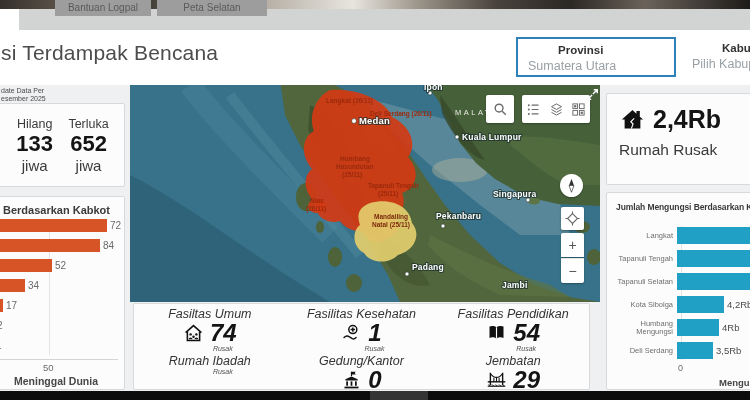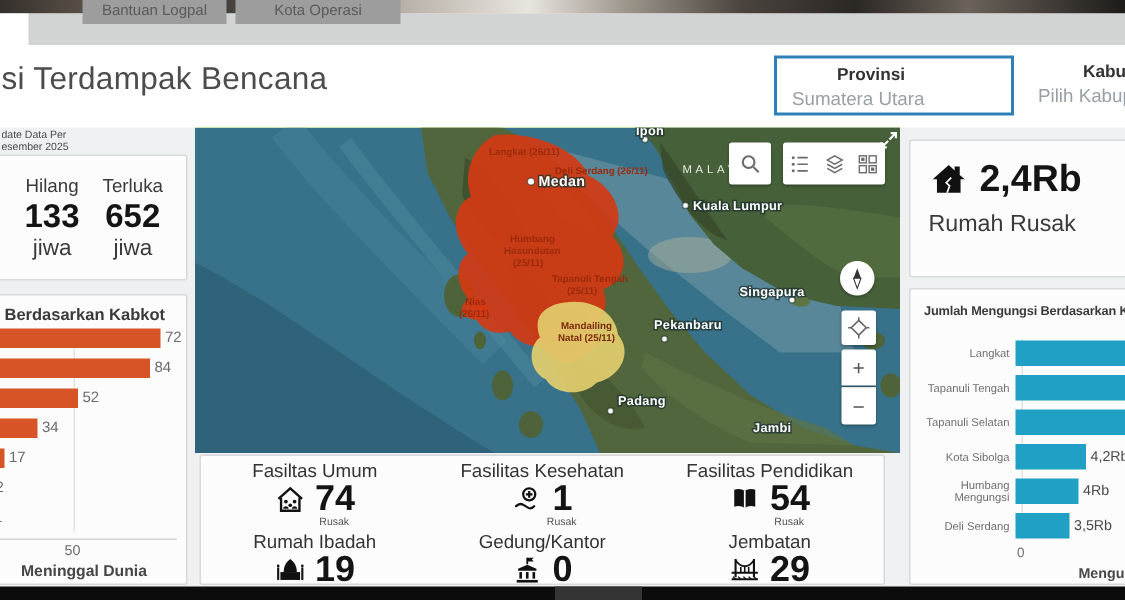--- a/index.html
+++ b/index.html
@@ -57,21 +57,21 @@
   .m-search{left:356px;top:10px;width:28px;height:28px;}
   .m-pill{left:392px;top:10px;width:68px;height:28px;display:flex;gap:0;}
   .m-pill span{flex:1;display:flex;align-items:center;justify-content:center;cursor:pointer;}
   .m-compass{left:430px;top:89px;width:23px;height:23px;border-radius:50%;}
   .m-locate{left:431px;top:122px;width:23px;height:23px;}
   .m-zin{left:431px;top:148px;width:23px;height:24px;border-radius:2px 2px 0 0;color:#555;font-size:14px;}
   .m-zout{left:431px;top:173px;width:23px;height:24px;border-radius:0 0 2px 2px;border-top:1px solid #e4e4e4;color:#555;font-size:14px;}
   .m-expand{left:456px;top:2px;width:13px;height:13px;cursor:pointer;}
 
   
-  .facil{left:133px;top:303px;width:457px;height:87px;display:grid;grid-template-columns:1fr 1fr 1fr;grid-template-rows:1fr 1fr;padding-top:2px;}
+  .facil{left:133px;top:303px;width:457px;height:87px;display:grid;grid-template-columns:1fr 1fr 1fr;grid-template-rows:1fr 1fr;padding-top:2px;font-style:italic;}
   .fcell{text-align:center;padding-top:1px;}
   .fcell .lb{font-size:12.5px;color:#333;}
   .fcell .vrow{display:flex;align-items:center;justify-content:center;gap:6px;margin-top:0px;}
   .fcell .num{font-size:24px;font-weight:bold;color:#141414;line-height:24px;}
   .fcell .rus{font-size:7px;color:#4f4f4f;padding-left:26px;line-height:8px;}
 
   
   .rcard1{left:606px;top:93px;width:170px;height:92px;padding:11px 0 0 12px;}
   .r1row{display:flex;align-items:center;gap:7px;}
   .r1val{font-size:25px;font-weight:bold;color:#141414;}
@@ -94,21 +94,21 @@
 </head>
 <body>
 
 <div id="app">
 
   <div class="abs photo"></div>
 
   <div class="abs tabbar"></div>
   <div class="abs tab-white"></div>
   <div class="abs tabbtn b1">Bantuan Logpal</div>
-  <div class="abs tabbtn b2">Kota Operasi</div>
+  <div class="abs tabbtn b2">Peta Selatan</div>
 
   <div class="abs header"></div>
   <div class="abs pgtitle">si Terdampak Bencana</div>
   <div class="abs provbox">
     <div class="flt-label">Provinsi</div>
     <div class="flt-value">Sumatera Utara</div>
   </div>
   <div class="abs kabbox">
     <div class="flt-label">Kabupaten/Kota</div>
     <div class="flt-value">Pilih Kabupaten</div>
@@ -331,31 +331,20 @@
           <svg width="21" height="21" viewBox="0 0 24 24">
             <path d="M12 5C10 3.2 6.5 3 4 4v13c2.5-1 6-.8 8 1 2-1.8 5.5-2 8-1V4c-2.5-1-6-.8-8 1z" fill="#111"></path>
             <path d="M12 5v13" stroke="#fff" stroke-width="1.3"></path>
           </svg>
         <span class="num">54</span>
         </div>
       <div class="rus">Rusak</div>
     </div>
     <div class="fcell">
       <div class="lb">Rumah Ibadah</div>
-      <div class="vrow">
-          <svg width="21" height="21" viewBox="0 0 24 24">
-            <rect x="4.5" y="13" width="15" height="6" fill="#111"></rect>
-            <path d="M12 3c-3 2.5-5 5-5 10h10c0-5-2-7.5-5-10z" fill="#111"></path>
-            <rect x="2" y="9.5" width="1.6" height="9.5" fill="#111"></rect>
-            <rect x="20.4" y="9.5" width="1.6" height="9.5" fill="#111"></rect>
-            <circle cx="2.8" cy="8.3" r="1" fill="#111"></circle>
-            <circle cx="21.2" cy="8.3" r="1" fill="#111"></circle>
-          </svg>
-        <span class="num">19</span>
-        </div>
       <div class="rus">Rusak</div>
     </div>
     <div class="fcell">
       <div class="lb">Gedung/Kantor</div>
       <div class="vrow">
           <svg width="21" height="21" viewBox="0 0 24 24">
             <path d="M12 2v5" stroke="#111" stroke-width="1.4"></path>
             <path d="M12 2h5l-1.5 1.5L17 5h-5z" fill="#111"></path>
             <path d="M5 10.5l7-3 7 3V12H5z" fill="#111"></path>
             <rect x="6" y="13" width="2" height="5" fill="#111"></rect>

